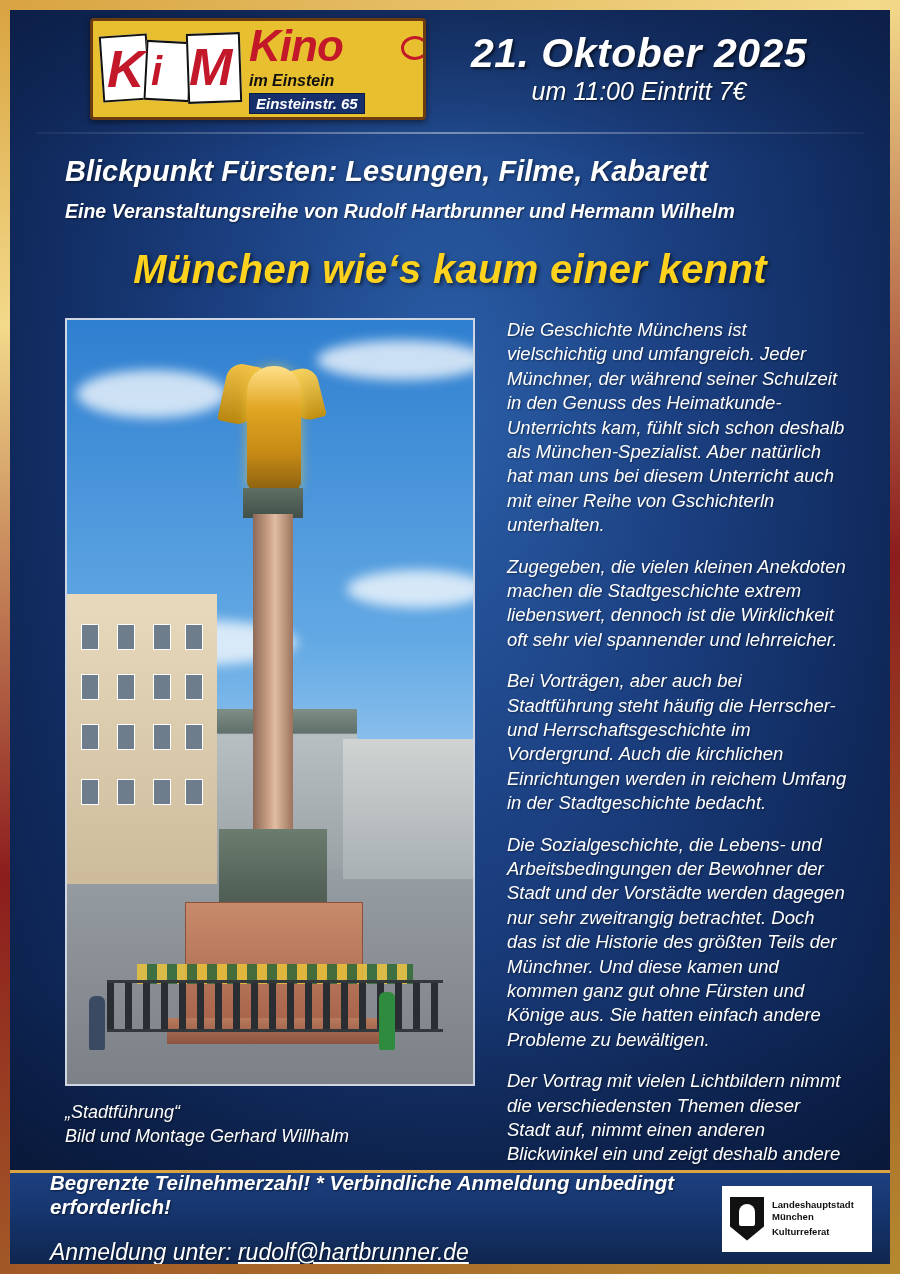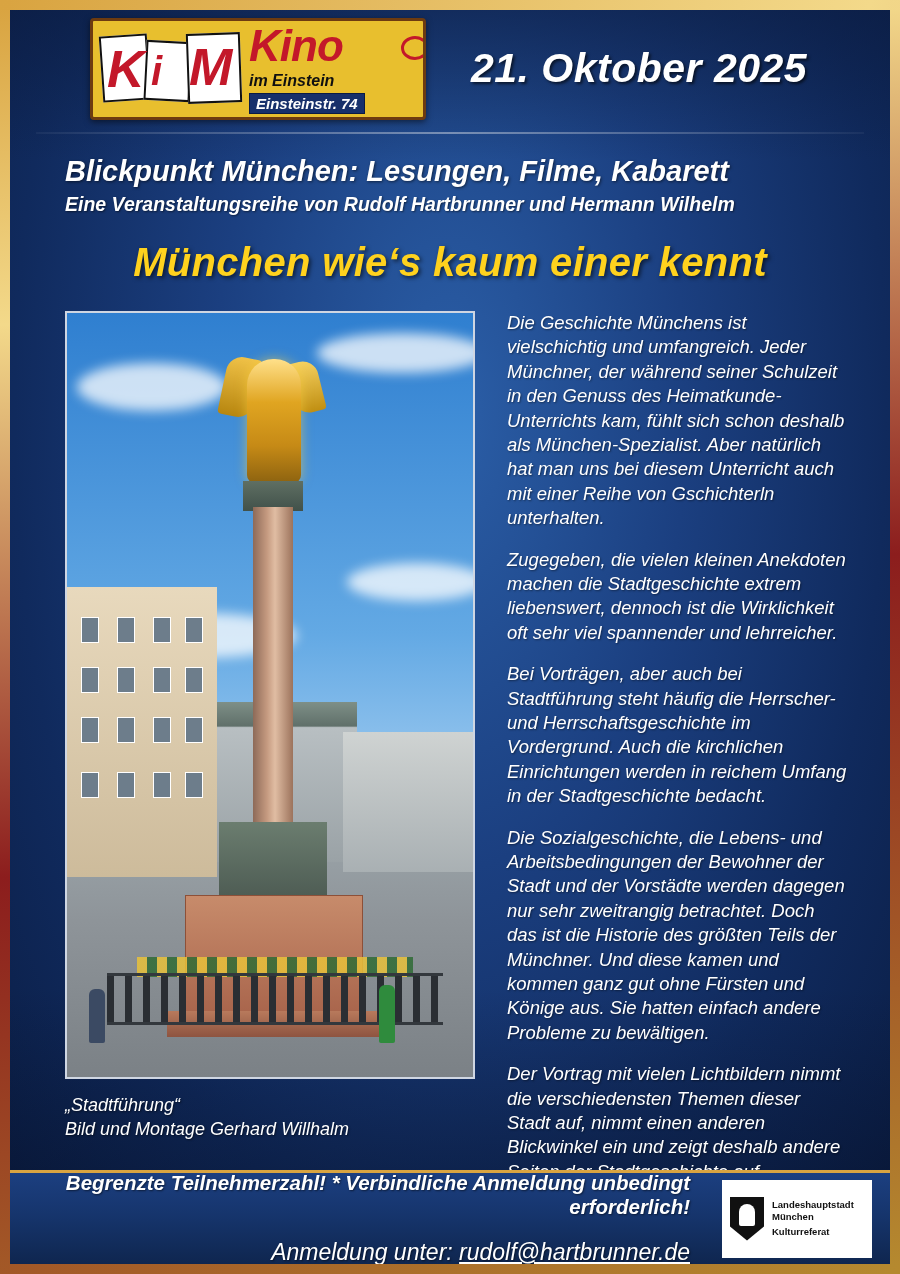--- a/index.html
+++ b/index.html
@@ -170,21 +170,21 @@
     font-size: 29px;
     font-style: italic;
     font-weight: bold;
     text-shadow: 1px 1px 3px rgba(0,0,0,.55);
     line-height: 1.1;
   }
   .series-sub {
     font-size: 19.5px;
     font-style: italic;
     font-weight: bold;
-    margin-top: 5px;
+    margin-top: 12px;
     text-shadow: 1px 1px 2px rgba(0,0,0,.5);
   }
   .headline {
     margin: 24px 0 0 0;
     text-align: center;
     color: #ffd21e;
     font-size: 40px;
     font-weight: bold;
     font-style: italic;
     text-shadow: 2px 2px 4px rgba(0,0,0,.6);
@@ -350,41 +350,41 @@
     background: linear-gradient(to bottom, #1c3f80 0%, #16356d 45%, #0f264f 100%);
     border-top: 3px solid #d9a441;
     display: flex;
     align-items: center;
     padding: 0 18px 0 40px;
     box-sizing: border-box;
   }
   .footer-text {
     flex: 1;
     color: #ffffff;
-    text-align: right;
+    text-align: left;
     padding-right: 32px;
   }
   .footer-line1 {
     font-size: 20.5px;
     font-style: italic;
     font-weight: bold;
     text-shadow: 1px 1px 2px rgba(0,0,0,.5);
   }
   .footer-line2 {
     font-size: 23px;
     font-style: italic;
     margin-top: 20px;
     text-shadow: 1px 1px 2px rgba(0,0,0,.5);
   }
   .footer-line2 .mail {
     text-decoration: underline;
   }
   .city-logo {
     width: 150px;
-    height: 78px;
+    height: 66px;
     background: #ffffff;
     display: flex;
     align-items: center;
     gap: 8px;
     padding: 6px 8px;
     box-sizing: border-box;
   }
   .city-crest {
     width: 34px; height: 44px;
     background: #111;
@@ -421,33 +421,34 @@
           <span class="sq sq2"></span>
           <span class="sq sq3"></span>
           <span class="letter l1">K</span>
           <span class="letter l2">i</span>
           <span class="letter l3">M</span>
         </div>
       </div>
       <div class="logo-right">
         <div class="logo-kino">Kino</div>
         <div class="logo-sub1">im Einstein</div>
-        <div><span class="logo-sub2">Einsteinstr. 74</span></div>
+        <div><span class="logo-sub2">Einsteinstr. 65</span></div>
       </div>
     </div>
 
     <div class="header-date">
       <div class="d1">21. Oktober 2025</div>
+      <div class="d2">um 11:00   Eintritt 7€</div>
     </div>
   </div>
 
   <div class="divider"></div>
 
   <div class="series">
-    <div class="series-main">Blickpunkt München: Lesungen, Filme, Kabarett</div>
+    <div class="series-main">Blickpunkt Fürsten: Lesungen, Filme, Kabarett</div>
     <div class="series-sub">Eine Veranstaltungsreihe von Rudolf Hartbrunner und Hermann Wilhelm</div>
   </div>
 
   <div class="headline">München wie‘s kaum einer kennt</div>
 
   <div class="content">
 
     <div class="col-left">
       <div class="photo">
         <span class="cloud c1"></span>

